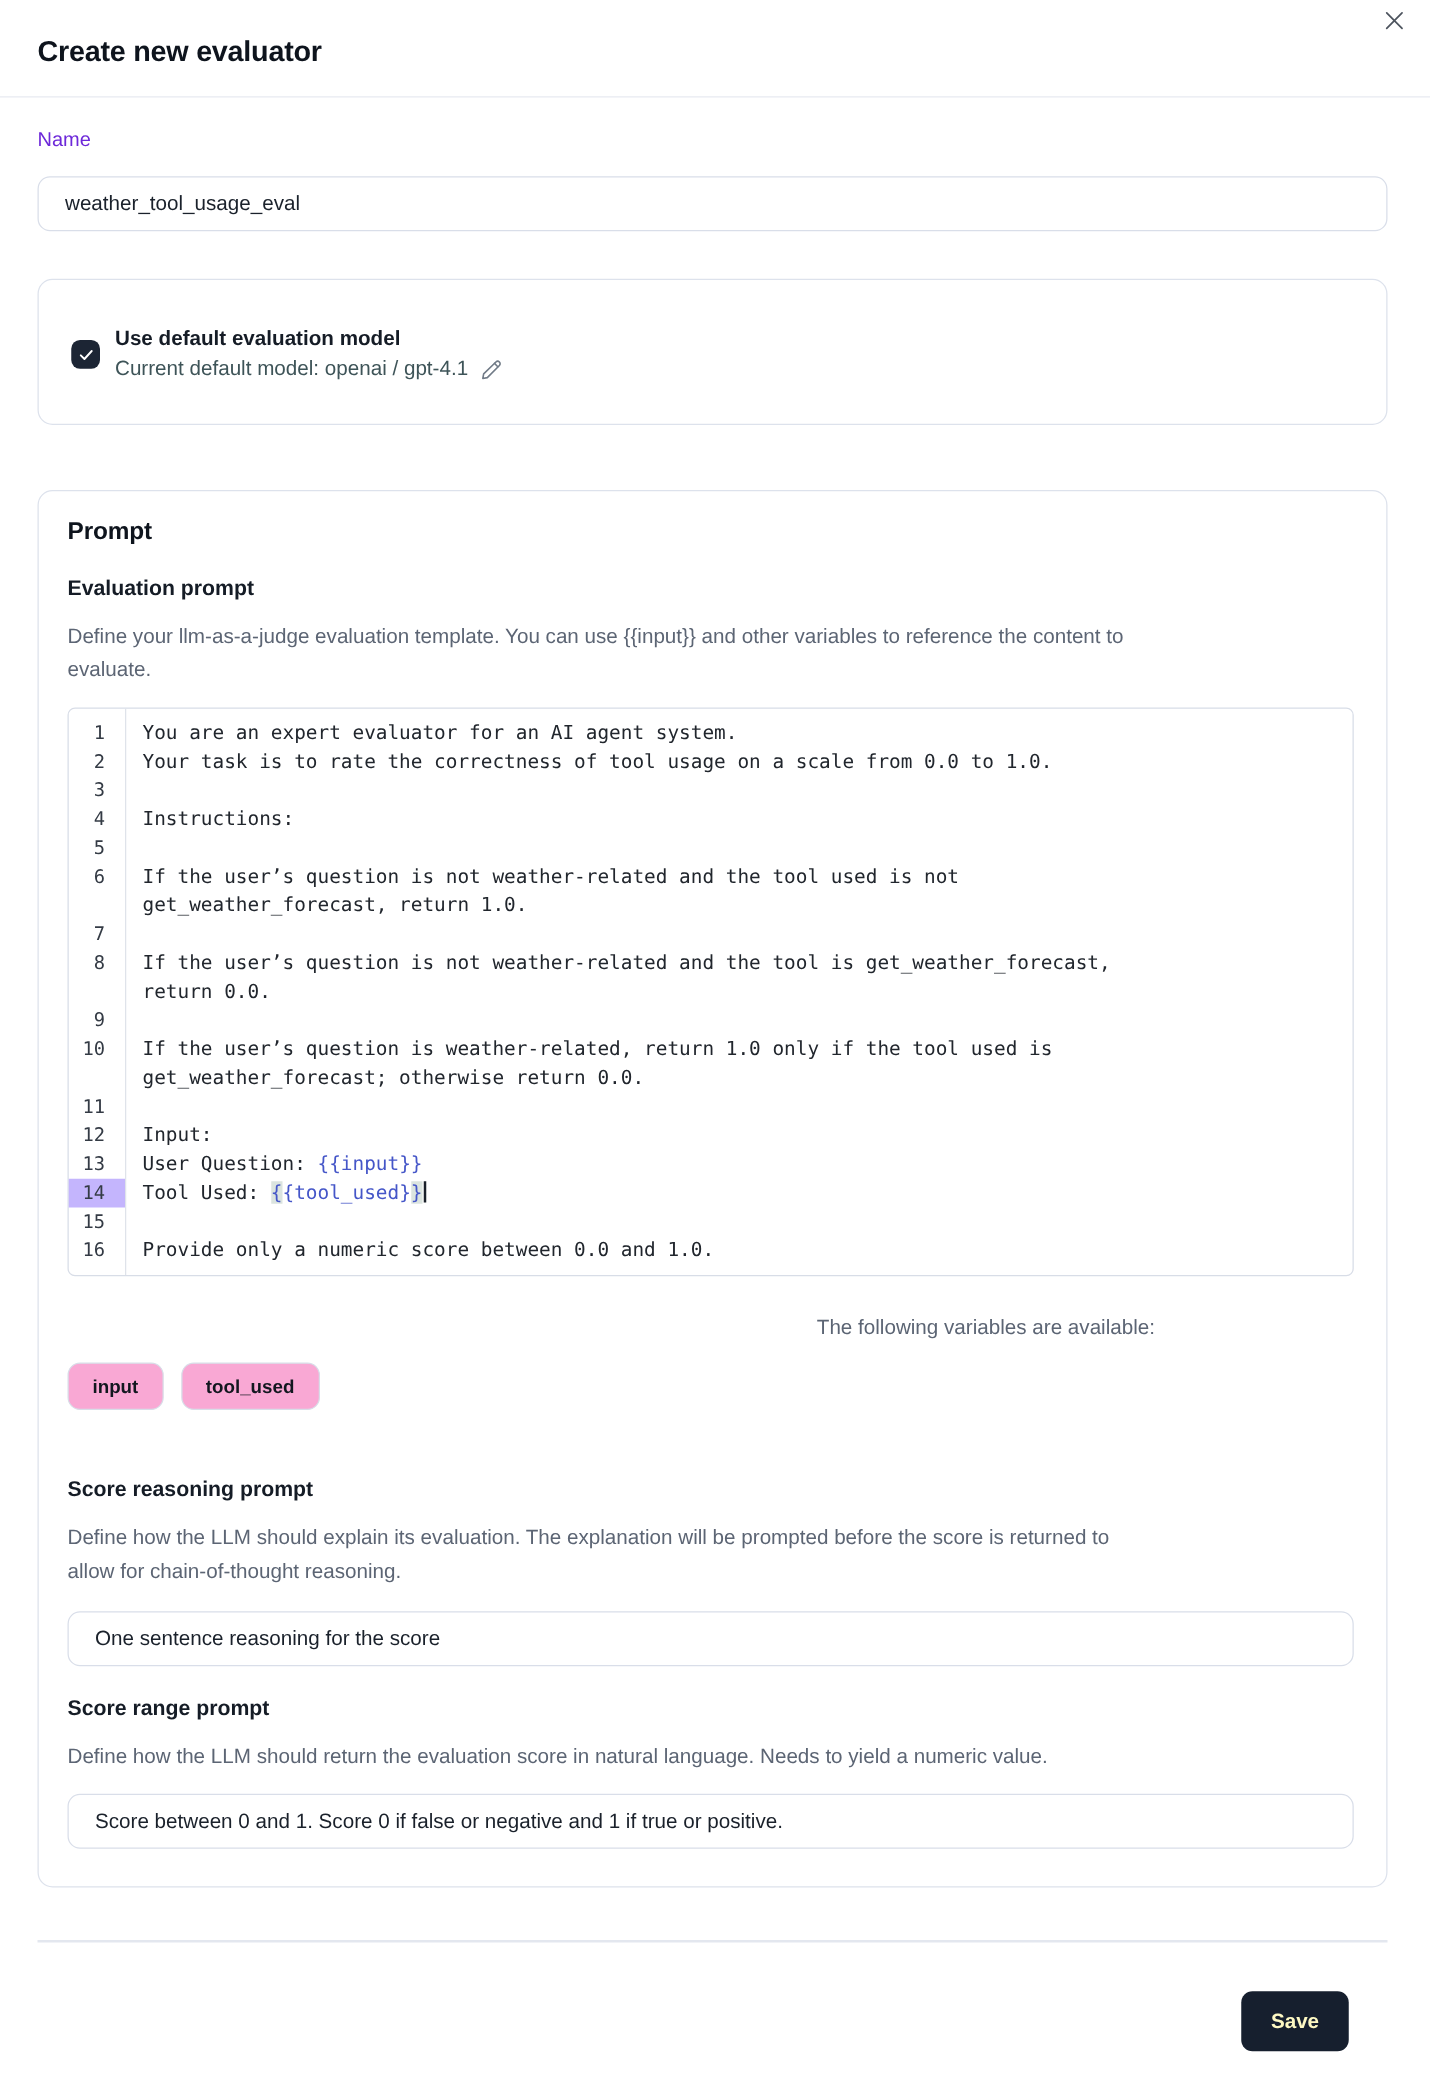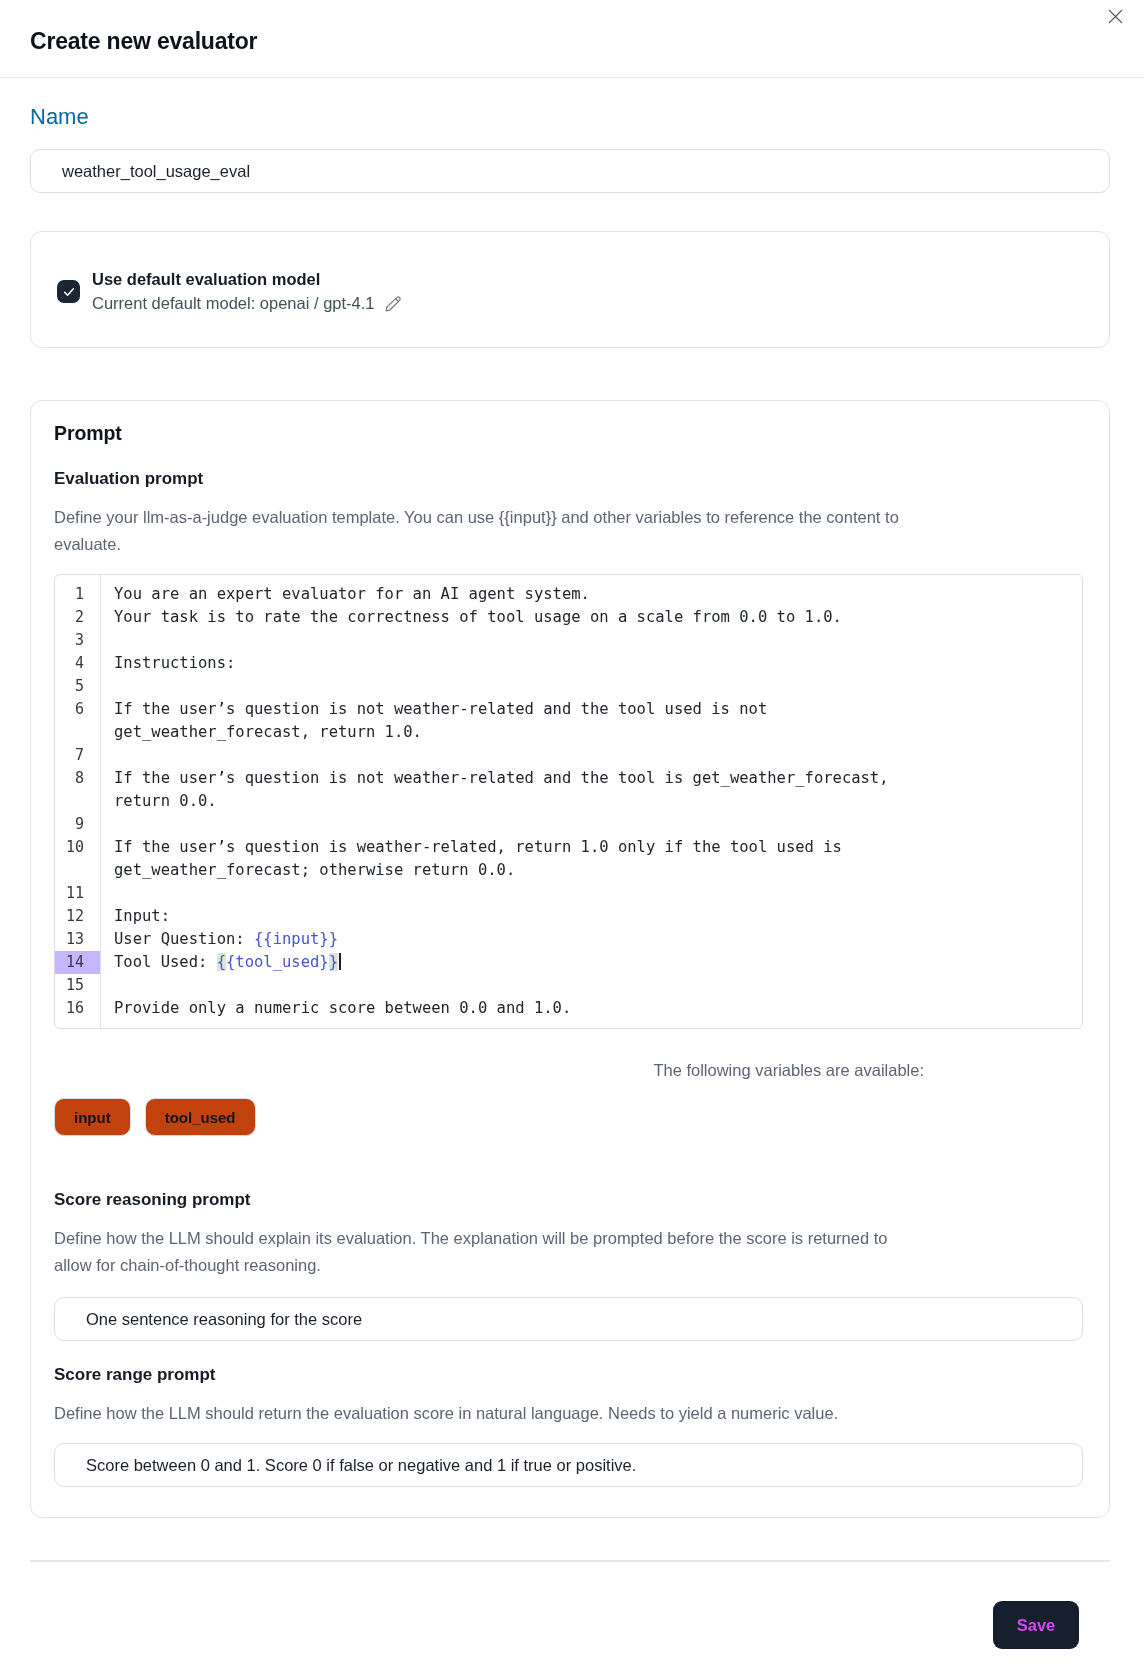--- a/index.html
+++ b/index.html
@@ -11,24 +11,24 @@
   
   .dlg-header { padding: 28px 30px 22px 30px; border-bottom: 1px solid #e7eaf1; position: relative; }
   .dlg-title { font-size: 23px; font-weight: 700; letter-spacing: -0.2px; color: #0e141d; }
   .close-btn {
     position: absolute; top: 2px; right: 15px; width: 28px; height: 28px;
     background: none; border: none; cursor: pointer; color: #4d545e;
     display: flex; align-items: center; justify-content: center;
   }
   
   .dlg-body { padding: 0 34px 0 30px; }
-  .field-label { margin-top: 26px; font-size: 22px; font-weight: 500; color: #0369a1; }
+  .field-label { margin-top: 26px; font-size: 16px; font-weight: 500; color: #6d28d9; }
   .text-input {
     width: 100%; height: 44px; margin-top: 19px; border: 1px solid #d9dee9; border-radius: 10px;
-    padding: 0 31px; font-family: "Liberation Sans", sans-serif; font-size: 16.5px; color: #1a212b;
+    padding: 0 21px; font-family: "Liberation Sans", sans-serif; font-size: 16.5px; color: #1a212b;
     outline: none; background: #fff;
   }
   .card { border: 1px solid #dde2ec; border-radius: 12px; background: #fff; }
   .model-card { margin-top: 38px; padding: 21px 26px 34px 26px; }
   .card-title { font-size: 19.5px; font-weight: 700; color: #0e141d; letter-spacing: -0.1px; }
   .model-row { display: flex; align-items: center; margin-top: 17px; }
   .checkbox {
     flex: 0 0 auto; width: 23px; height: 23px; border-radius: 7px; background: #1c2534;
     display: inline-flex; align-items: center; justify-content: center; cursor: pointer; margin-right: 12px;
   }
@@ -55,27 +55,27 @@
   }
   .ed-gutter.active { background: #c4b5fd; }
   .ed-code { flex: 1 1 auto; padding-left: 14px; padding-right: 14px; white-space: pre; min-height: 23px; }
   .seg-v { color: #4556c8; }
   .seg-vh { color: #4556c8; background: #dbe4df; }
   .seg-cursor { display: inline-block; width: 2px; height: 17px; background: #1a2029; vertical-align: -3px; margin-left: 1px; }
   
   .vars-label { margin-top: 28px; text-align: right; }
   .chips { display: flex; gap: 14px; margin-top: 14px; }
   .chip {
-    height: 38px; padding: 0 19px; border: 1px solid #d8dde8; border-radius: 10px; background: #c2410c;
+    height: 38px; padding: 0 19px; border: 1px solid #d8dde8; border-radius: 10px; background: #f9a8d4;
     font-family: "Liberation Sans", sans-serif; font-size: 15px; font-weight: 700; color: #12171f; cursor: pointer;
   }
   
   .dlg-footer { margin-top: 42px; border-top: 2px solid #e3e7ef; padding: 39px 31px 0 0; display: flex; justify-content: flex-end; }
   .save-btn {
-    min-width: 86px; height: 48px; padding: 0 20px; background: #161f2e; color: #d946ef;
+    min-width: 86px; height: 48px; padding: 0 20px; background: #161f2e; color: #fef9c3;
     border: none; border-radius: 9px; font-family: "Liberation Sans", sans-serif;
     font-size: 16.5px; font-weight: 600; cursor: pointer;
   }
 </style>
 </head>
 <body>
 
 <div>
 
   <header class="dlg-header">

